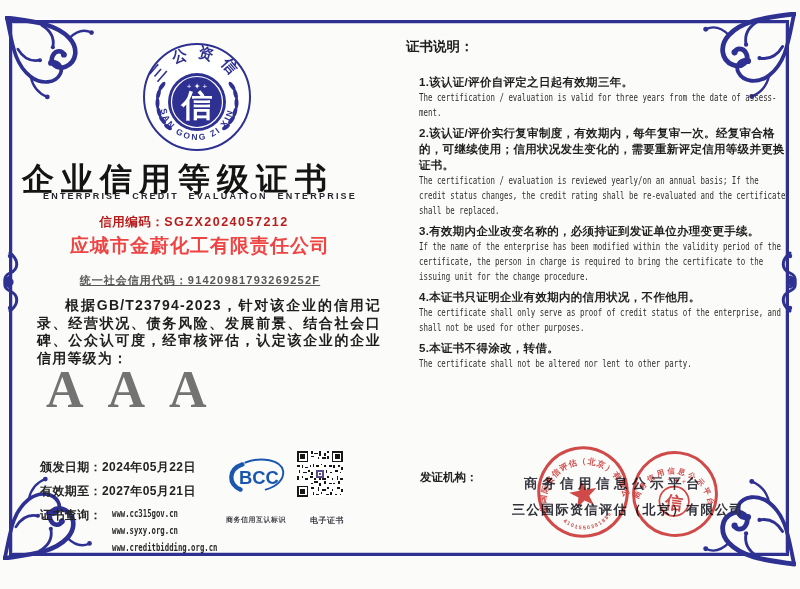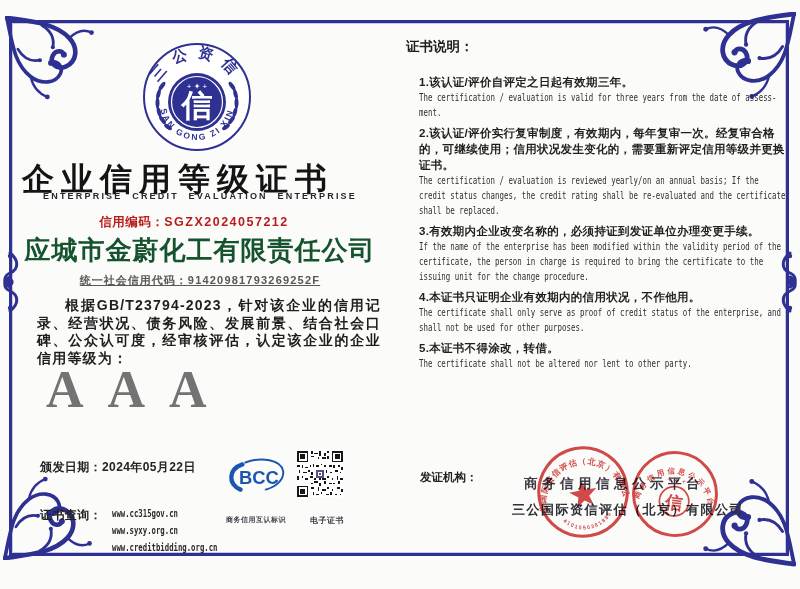--- a/index.html
+++ b/index.html
@@ -12,22 +12,22 @@
   .flourish{pointer-events:none;}
   .fl-tr{transform:scaleX(-1);} .fl-bl{transform:scaleY(-1);} .fl-br{transform:scale(-1,-1);}
   .orn-r{transform:scaleX(-1);}
   
   .title{left:22px;top:158px;width:356px;text-align:left;font-size:32px;font-weight:bold;
          letter-spacing:7px;color:#141414;}
   .subtitle{left:22px;top:191px;width:356px;text-align:center;font-size:9px;font-weight:bold;
             letter-spacing:2.2px;word-spacing:5px;color:#26262e;}
   .codeline{left:16px;top:214px;width:356px;text-align:center;font-size:12.5px;font-weight:bold;
             color:#b91c1c;letter-spacing:.5px;}
-  .company{left:22px;top:233px;width:356px;text-align:center;font-size:26px;font-weight:bold;
-           color:#14532d;letter-spacing:1px;}
+  .company{left:22px;top:233px;width:356px;text-align:center;font-size:19px;font-weight:bold;
+           color:#ef4444;letter-spacing:1px;}
   .uscc{left:22px;top:273px;width:356px;text-align:center;font-size:11px;color:#585858;
         font-weight:bold;letter-spacing:1px;text-decoration:underline;}
   .statement{left:37px;top:297px;width:344px;font-size:14px;font-weight:bold;line-height:17.5px;
              color:#1e1e1e;text-align:justify;text-indent:2em;letter-spacing:1.2px;}
   .rating{left:22px;top:360px;width:356px;text-align:left;padding-left:24px;box-sizing:border-box;
           font-family:"Liberation Serif",serif;font-size:52px;font-weight:bold;letter-spacing:24px;
           color:#737373;}
   .daterow{font-size:12px;font-weight:bold;color:#232323;letter-spacing:.4px;}
   .url{font-family:"DejaVu Sans Mono",monospace;font-size:10px;font-weight:bold;color:#2b2b2b;
        width:200px;transform:scaleX(.73);transform-origin:0 50%;white-space:nowrap;}
@@ -195,20 +195,23 @@
   <div class="abs uscc">
     <span>统一社会信用代码：</span><span style="letter-spacing:1.2px">91420981793269252F</span>
   </div>
 
   <div class="abs statement">根据GB/T23794-2023，针对该企业的信用记录、经营状况、债务风险、发展前景、结合社会口碑、公众认可度，经审核评估，认定该企业的企业信用等级为：</div>
   <div class="abs rating">AAA</div>
 
   <div class="abs daterow" style="left:40px;top:459px">
     <span>颁发日期：</span><span>2024年05月22日</span>
   </div>
+  <div class="abs daterow" style="left:40px;top:483px">
+    <span>有效期至：</span><span>2027年05月21日</span>
+  </div>
   <div class="abs daterow" style="left:40px;top:507px">证书查询：</div>
   <div class="abs url" style="left:112px;top:508px">www.cc315gov.cn</div>
   <div class="abs url" style="left:112px;top:525px">www.syxy.org.cn</div>
   <div class="abs url" style="left:112px;top:542px">www.creditbidding.org.cn</div>
 
   <svg class="abs" style="left:226px;top:456px" width="62" height="42" viewBox="0 0 64 42">
     <text x="34" y="28" text-anchor="middle" font-size="19" font-weight="bold" fill="#1a56b0">BCC</text>
     <path d="M15,34 C2,29 2,13 17,8" stroke="#1a56b0" stroke-width="4.5" fill="none" stroke-linecap="round"></path>
     <path d="M20,6 C36,0 57,3 59,15 C60,23 53,31 41,34" stroke="#1a56b0" stroke-width="2" fill="none" stroke-linecap="round"></path>
   </svg>

